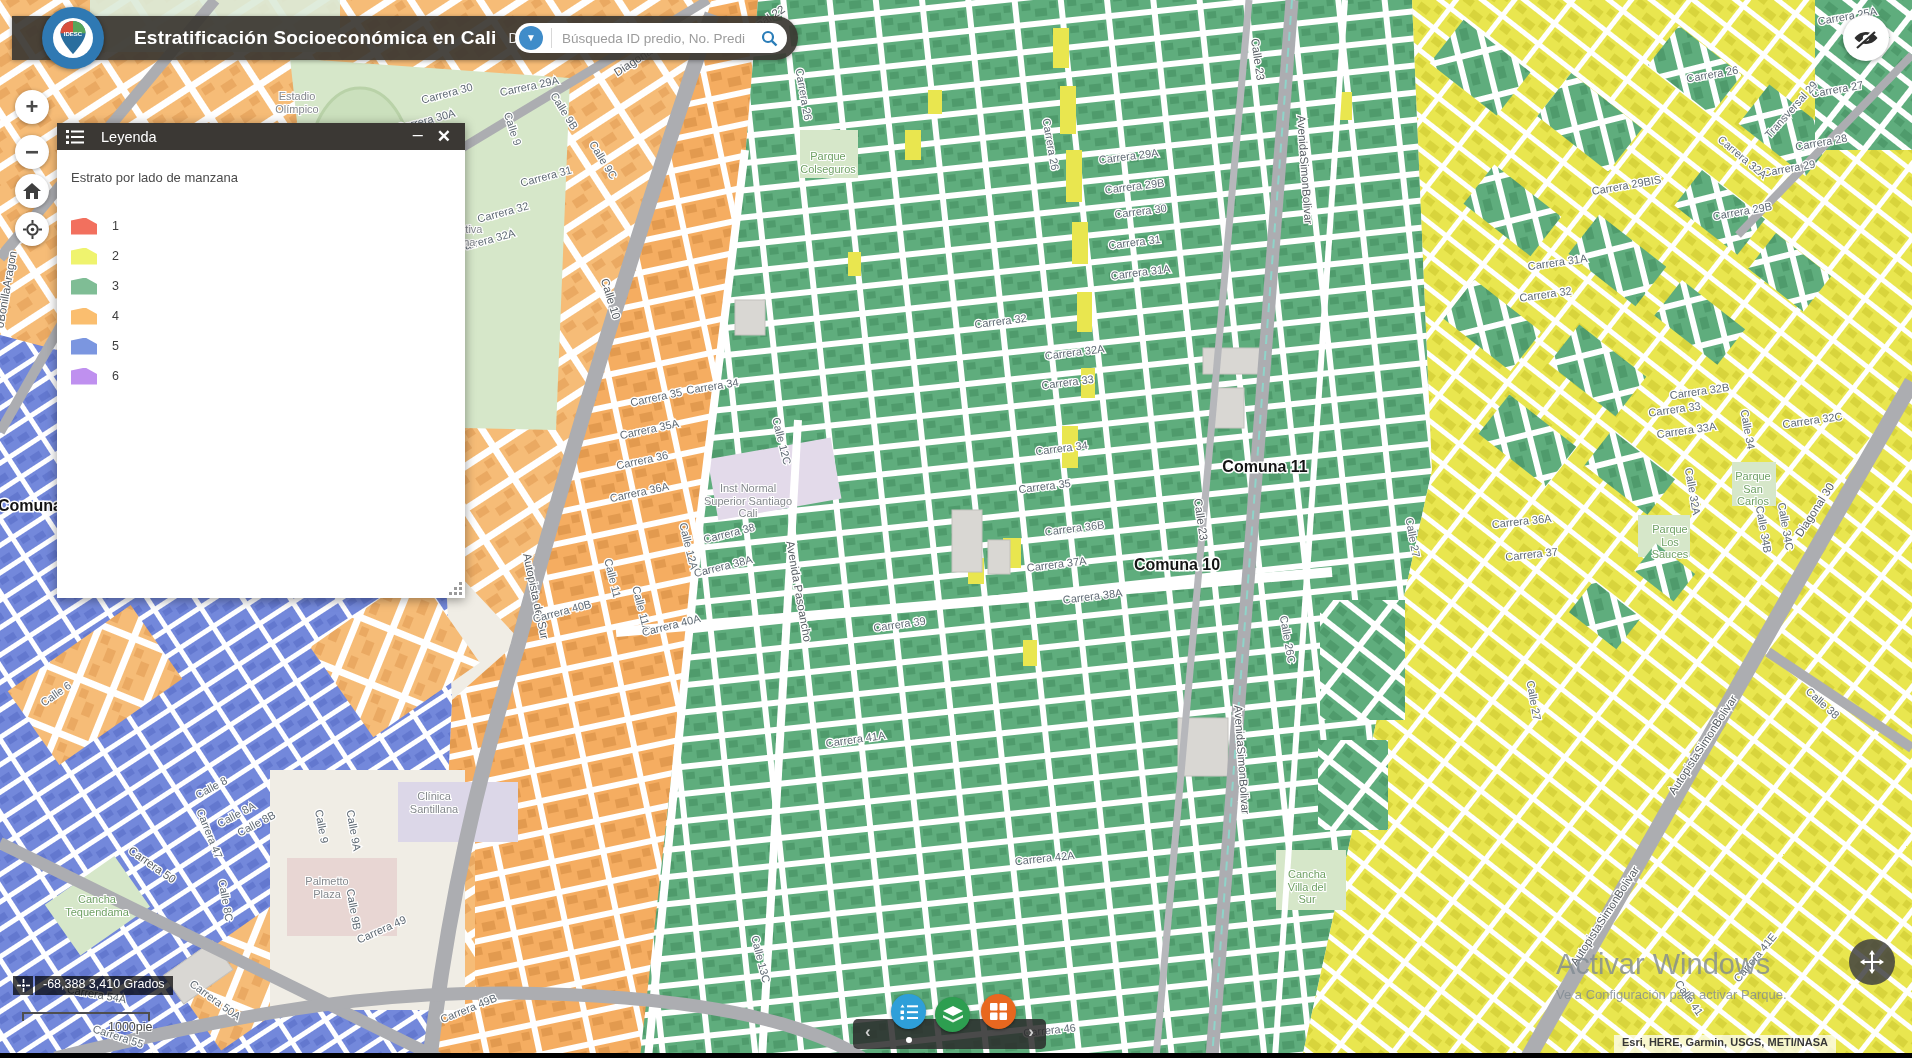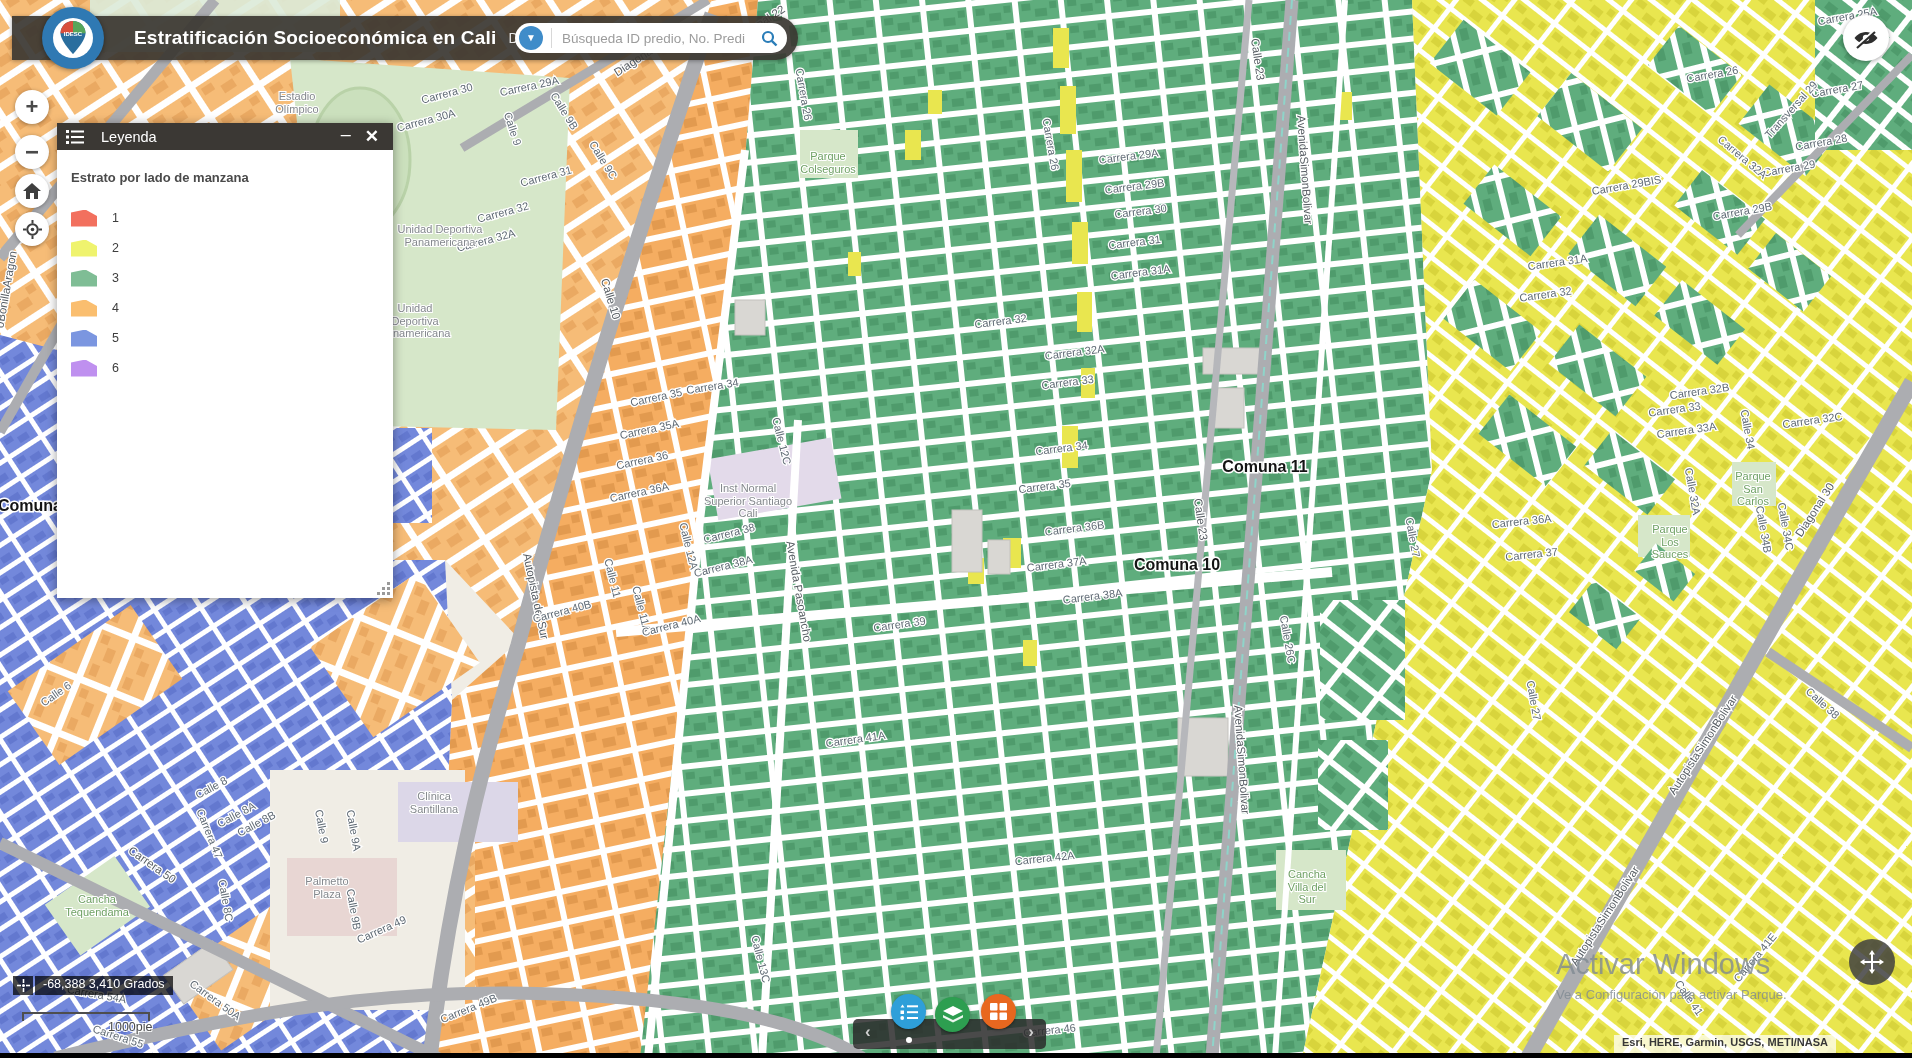--- a/index.html
+++ b/index.html
@@ -32,30 +32,30 @@
 
   
   .roundbtn{position:absolute;width:34px;height:34px;border-radius:50%;background:#fff;box-shadow:0 1px 4px rgba(0,0,0,.35);
     display:flex;align-items:center;justify-content:center;cursor:pointer;color:#4A4A4A;}
   .roundbtn.plus{left:15px;top:90px;font-size:22px;font-weight:bold;}
   .roundbtn.minus{left:15px;top:135px;font-size:24px;font-weight:bold;}
   .roundbtn.home{left:15px;top:174px;}
   .roundbtn.locate{left:15px;top:212px;}
 
   
-  .legendpanel{position:absolute;left:57px;top:123px;width:336px;height:475px;background:#fff;
+  .legendpanel{position:absolute;left:57px;top:123px;width:408px;height:475px;background:#fff;
     box-shadow:0 2px 10px rgba(0,0,0,.4);}
   .legendhdr{height:27px;background:#3B3834;display:flex;align-items:center;color:#fff;}
   .legendhdr .licon{margin-left:9px;}
   .legendtitle{font-size:14.5px;margin-left:17px;}
   .lhbtn{color:#fff;cursor:pointer;line-height:1;}
   .lhbtn.minimize{margin-left:auto;font-size:18px;padding:0 12px 6px 12px;}
   .lhbtn.close{font-size:17px;font-weight:bold;padding:0 14px 0 2px;}
   .legendbody{padding:20px 14px 0 14px;position:relative;height:calc(100% - 47px);}
-  .legendheading{font-size:13px;font-weight:bold;color:#4A4A4A;margin-bottom:18px;}
+  .legendheading{font-size:13px;font-weight:normal;color:#4A4A4A;margin-bottom:26px;}
   .legendrow{display:flex;align-items:center;height:30px;}
   .swatch{width:26px;height:17px;margin-right:15px;clip-path:polygon(0 18%,55% 0,100% 38%,100% 100%,0 100%);}
   .legendlabel{font-size:12.5px;color:#3E3E3E;}
   .resizer{position:absolute;right:3px;bottom:3px;width:14px;height:14px;cursor:nwse-resize;}
   .resizer i{position:absolute;width:3px;height:3px;background:#9a9a9a;}
 
   
   .coordwrap{position:absolute;left:13px;top:976px;display:flex;height:19px;}
   .coordicon{width:20px;height:19px;background:rgba(0,0,0,.72);display:flex;align-items:center;justify-content:center;
     margin-right:2px;cursor:pointer;}

